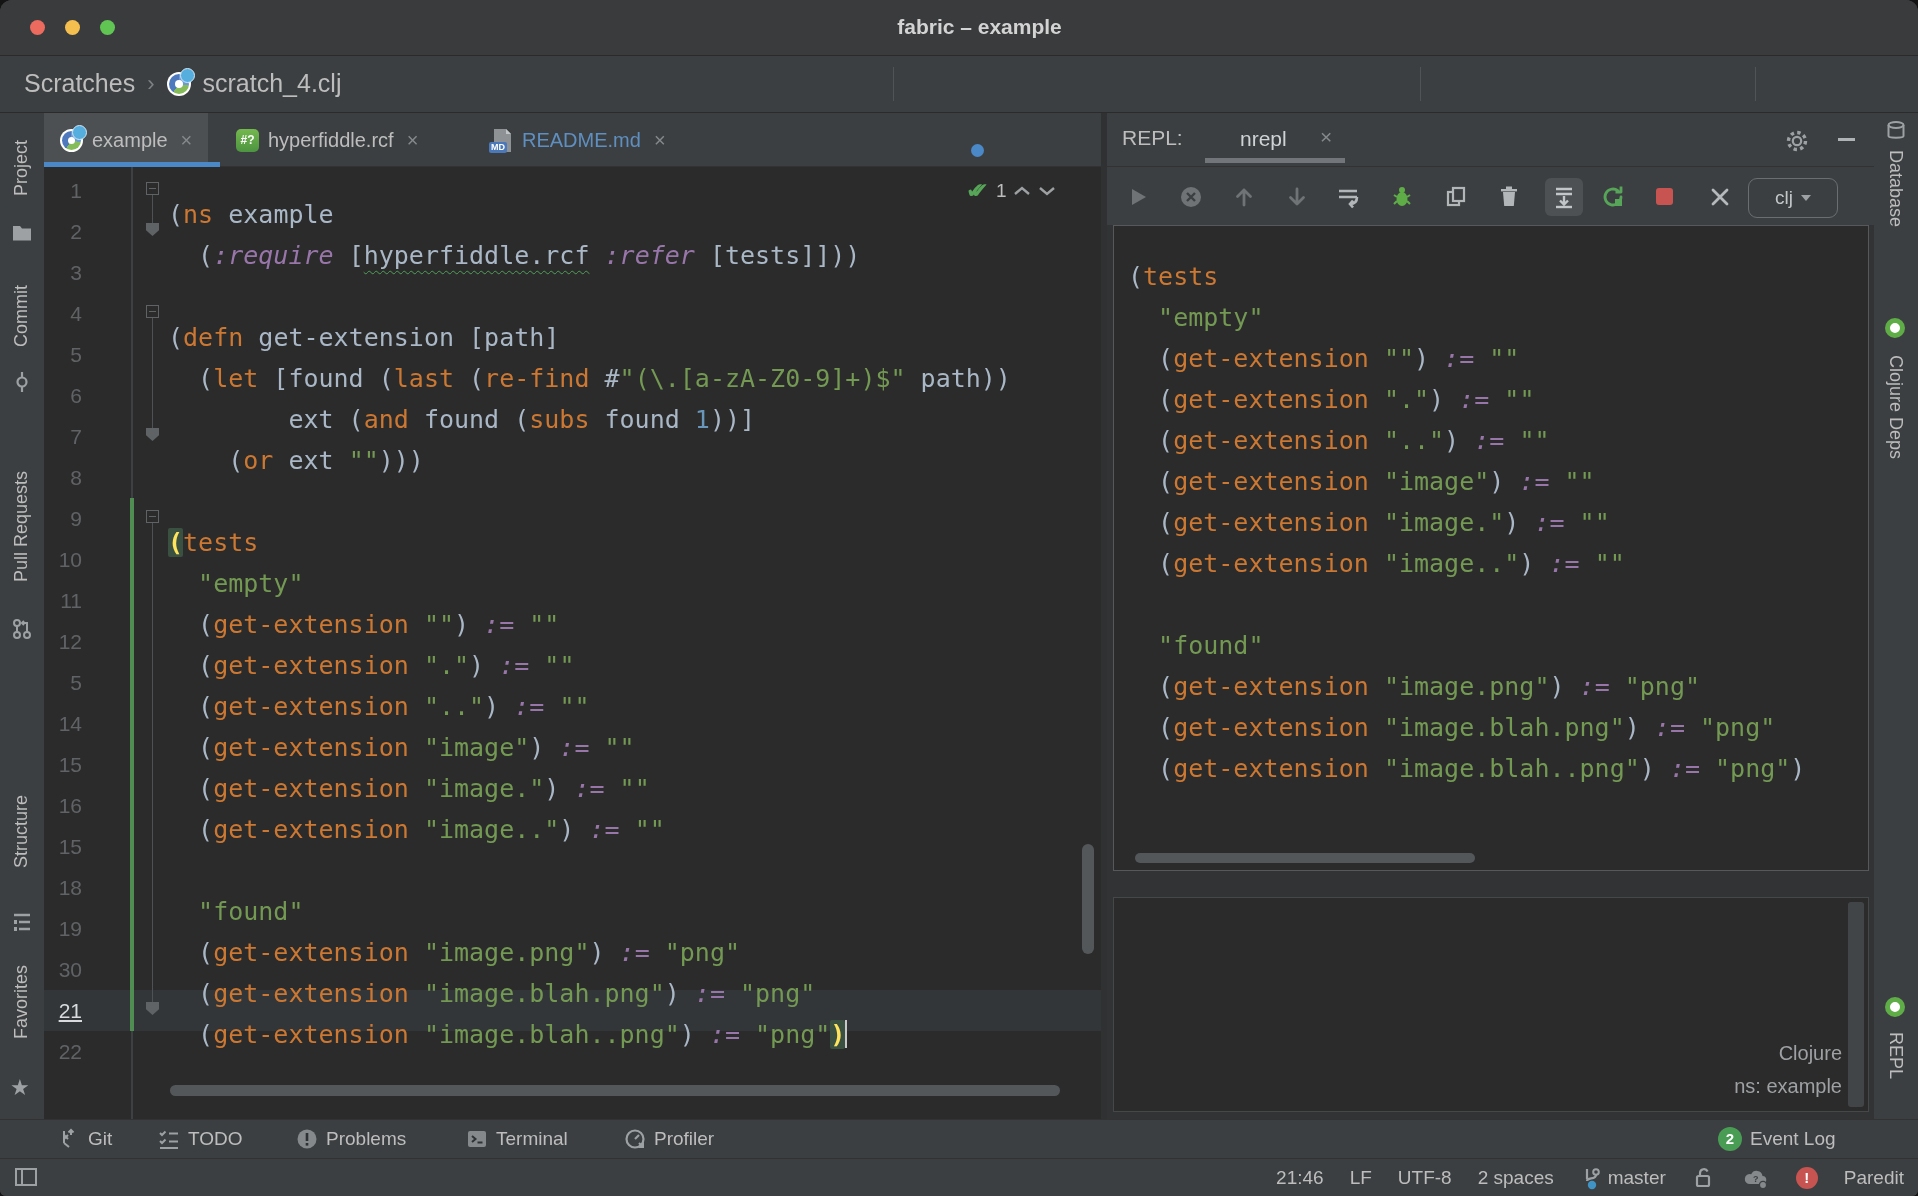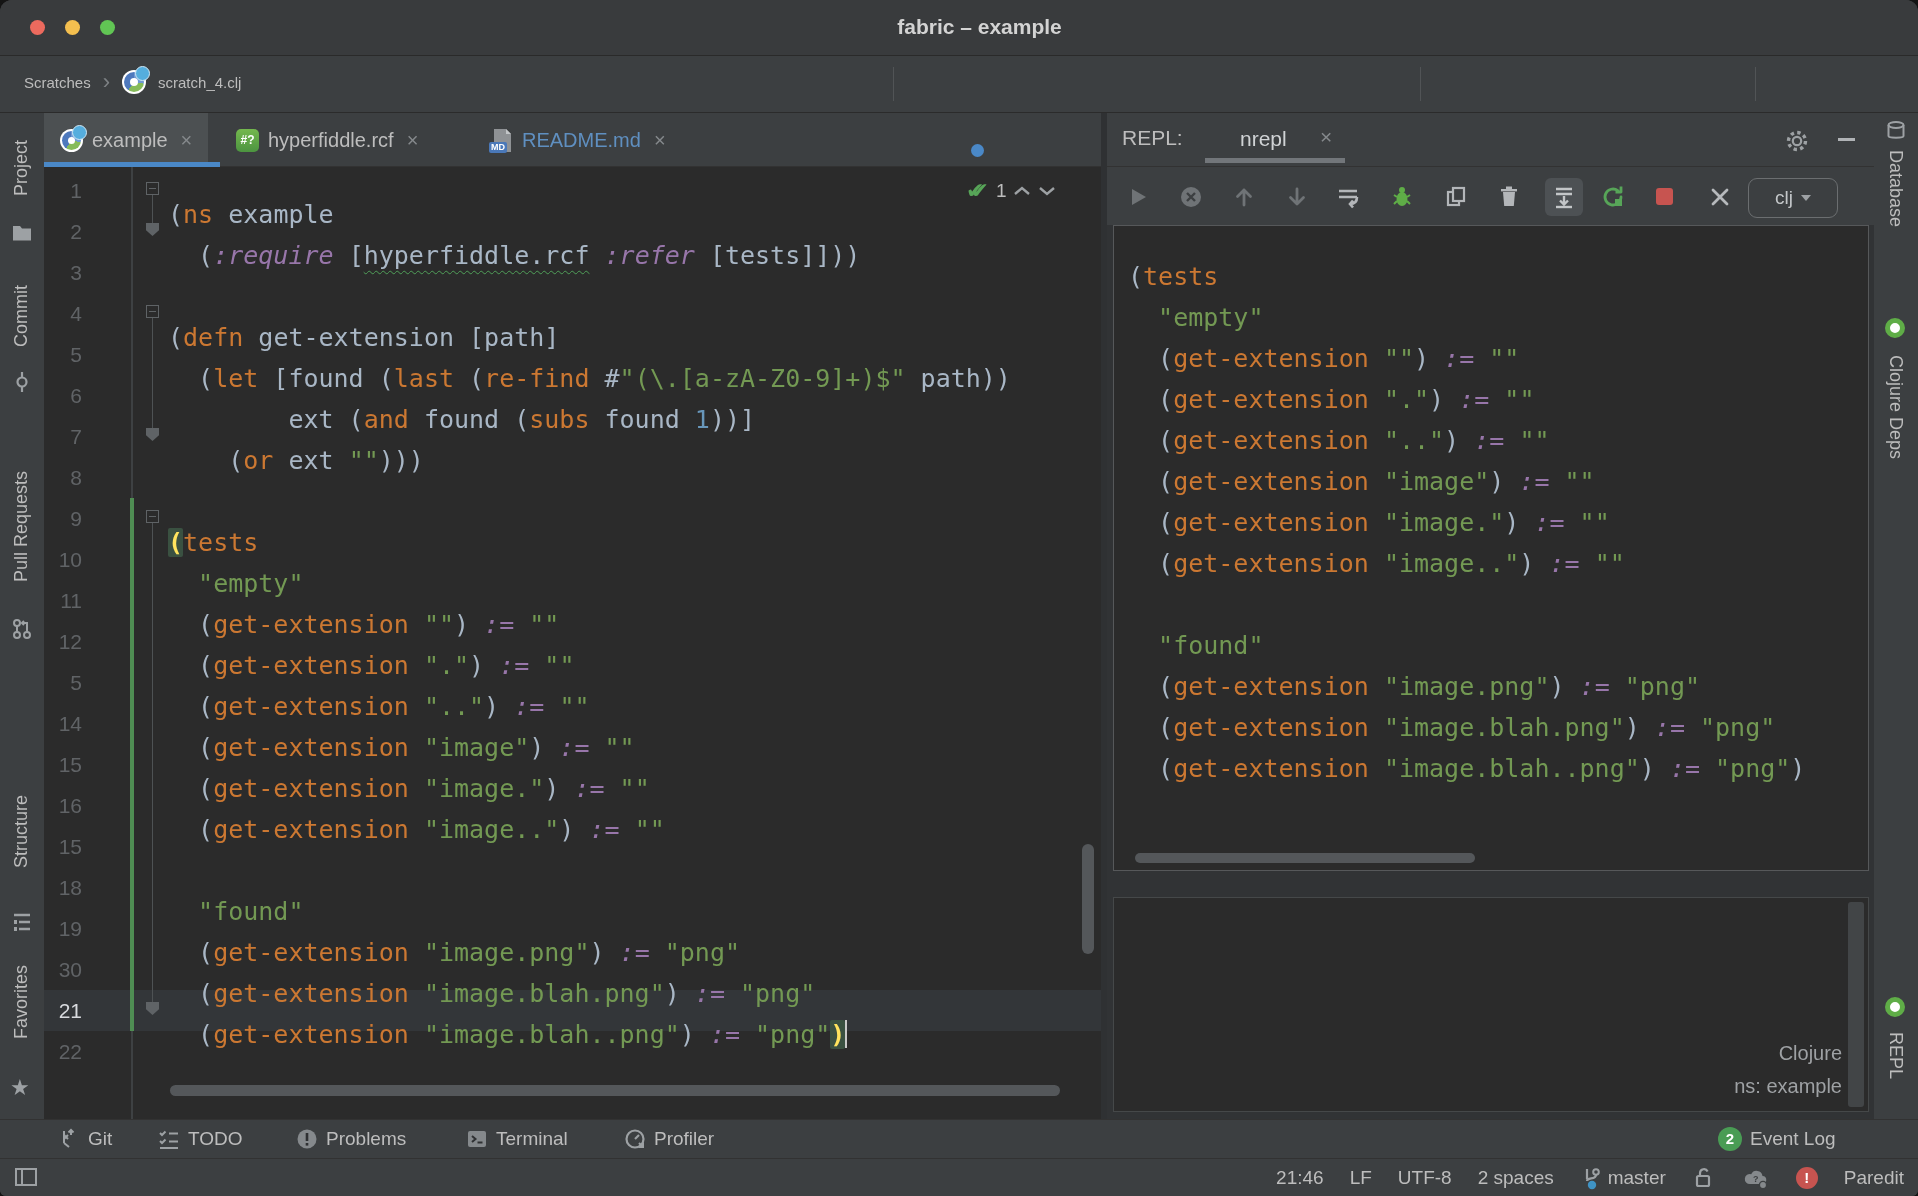--- a/index.html
+++ b/index.html
@@ -7,21 +7,21 @@
        font-family:"Liberation Sans",sans-serif;color:#bdbdbd;overflow:hidden;
        border-radius:12px 12px 6px 6px;}
   .abs{position:absolute;}
   svg{display:block;}
   
   #titlebar{left:0;top:0;width:100%;height:55px;background:#393b3d;border-bottom:1px solid #2a2a2a;padding-left:41px;}
   .tl{width:15px;height:15px;border-radius:50%;top:20px;}
   #title{left:0;right:0;top:15px;text-align:center;font-size:21px;font-weight:bold;color:#d3d3d3;pointer-events:none;}
   
   #toolbar{left:0;top:56px;width:100%;height:56px;background:#3c3f41;border-bottom:1px solid #2b2b2b;}
-  .crumb{font-size:15px;color:#bdbdbd;text-align:right;}
+  .crumb{font-size:25px;color:#bdbdbd;text-align:right;}
   .crumb-sep{color:#7d8184;font-size:22px;}
   .vsep{width:1px;height:34px;background:#515456;top:11px;}
   .ico{display:flex;align-items:center;justify-content:center;}
   .dd-arrow{width:0;height:0;border-left:5px solid transparent;border-right:5px solid transparent;border-top:6px solid #9da1a4;}
   #runcfg{left:962px;top:62px;width:162px;height:43px;border:1px solid #5e6163;border-radius:10px;
           display:flex;align-items:center;gap:9px;padding:0 12px;box-sizing:border-box;}
   
   .cljlogo{position:relative;width:27px;height:27px;border-radius:50%;background:#fff;flex:0 0 auto;}
   .cljlogo::before{content:"";position:absolute;inset:2px;border-radius:50%;
      background:conic-gradient(#6f99d4 0 100deg,#86bb5a 100deg 215deg,#4e79bd 215deg 360deg);}
@@ -47,21 +47,21 @@
   .md-ico{position:relative;width:21px;height:25px;}
   .md-badge{position:absolute;left:-3px;bottom:0;background:#4a78b8;color:#fff;font-size:9px;font-weight:bold;
      padding:1px 2px;border-radius:2px;line-height:1;}
   
   #editor-bg{left:44px;top:167px;width:1057px;height:952px;background:#2b2b2b;}
   #cur-line{left:44px;width:1057px;height:41px;background:#333639;}
   #gutter-sep{left:131px;top:167px;width:2px;height:952px;background:#3e4143;}
   #change-bar{left:130px;width:4px;background:#4f8d53;}
   #gutter{left:44px;top:170px;width:38px;text-align:right;font-size:21px;color:#606366;}
   #gutter .gn{height:41px;line-height:41px;}
-  #gutter .gn.cur{color:#d8dade;}
+  #gutter .gn.cur{color:#d8dade;text-decoration:underline;}
   #folds{left:146px;top:170px;width:14px;height:902px;}
   .fold{position:absolute;left:0;width:13px;height:13px;box-sizing:border-box;}
   .fold.start{border:1px solid #5f6366;}
   .fold.start::after{content:"";position:absolute;left:2px;right:2px;top:5px;border-top:1px solid #5f6366;}
   .fold.end{background:#5f6366;clip-path:polygon(0 0,100% 0,100% 55%,50% 100%,0 55%);}
   .fold-stem{position:absolute;left:6px;width:1px;background:#4e5254;}
   .code{font-family:"DejaVu Sans Mono",monospace;font-size:25px;line-height:41px;white-space:pre;margin-top:24px;}
   .cl{height:41px;}
   .c-p{color:#a9b7c6;} .c-k{color:#cc7832;} .c-s{color:#739953;} .c-n{color:#6897bb;}
   .c-kw{color:#9876aa;font-style:italic;}

